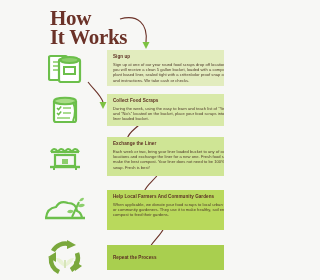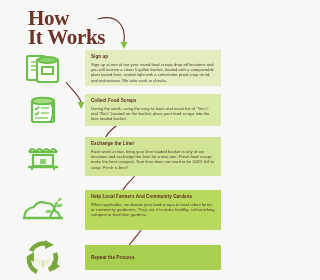--- a/index.html
+++ b/index.html
@@ -6,20 +6,21 @@
   html, body {
     width:224px; height:280px;
     background:#f7f7f5;
     font-family:"Liberation Sans", sans-serif;
     overflow:hidden;
   }
   #page {
     position:relative;
     width:224px; height:280px;
     background:#f7f7f5;
+    margin-left:22px;
   }
 
   
   #title {
     position:absolute;
     left:28px; top:9px;
     font-family:"Liberation Serif", serif;
     font-weight:bold;
     color:#6b3228;
     font-size:21px;

